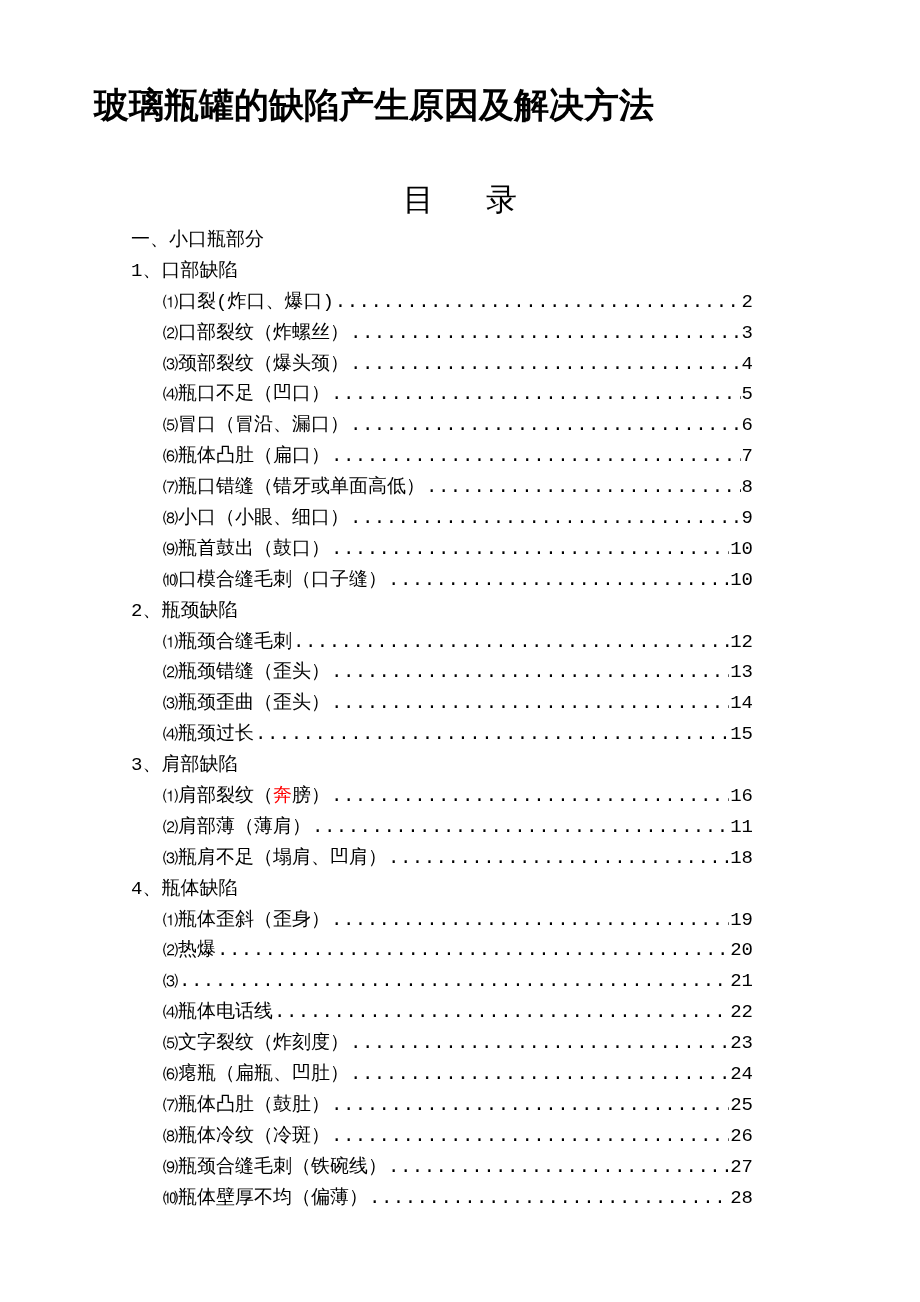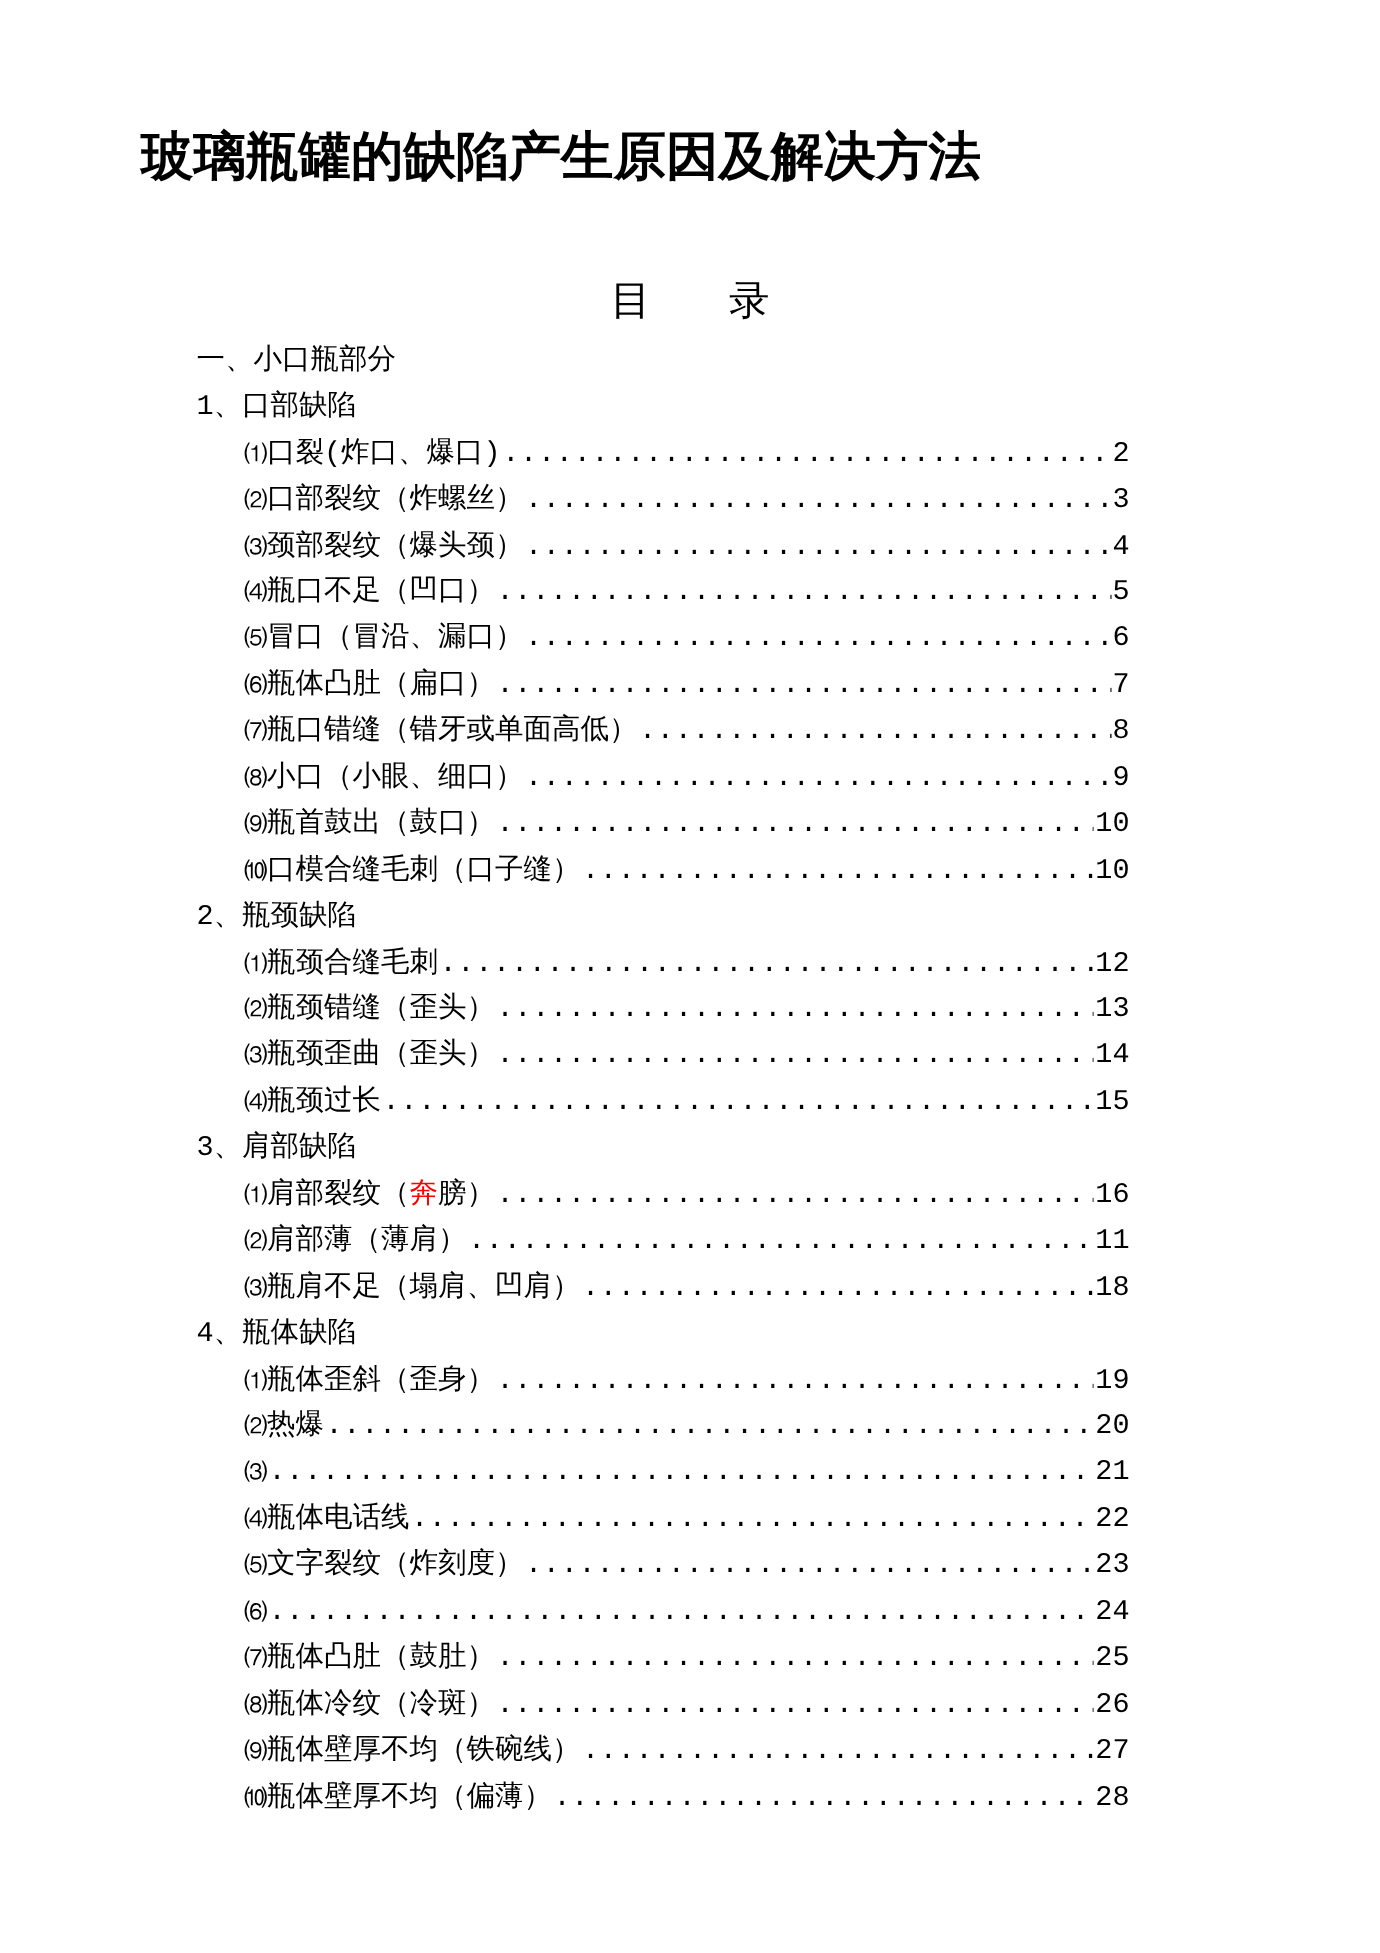--- a/index.html
+++ b/index.html
@@ -2,21 +2,21 @@
 <html><head>
 <meta charset="utf-8">
 <style>
   html, body { margin: 0; padding: 0; background: #ffffff; }
   body { width: 920px; height: 1302px; position: relative; overflow: hidden;
          font-family: "Liberation Serif", "DejaVu Serif", serif; color: #000; }
   .title { position: absolute; top: 80px; left: 0; width: 748px; text-align: center;
            font-family: "DejaVu Sans", "Liberation Sans", sans-serif; font-weight: bold;
            font-size: 35px; letter-spacing: 0px; line-height: 50px; }
   .toc-heading { position: absolute; top: 180px; left: 0; width: 920px; text-align: center;
-                 font-size: 27px; line-height: 40px; }
+                 font-size: 31px; line-height: 40px; }
   .toc-heading span { display: inline-block; }
   .toc-heading .gap { width: 52px; }
   .toc { position: absolute; top: 225px; left: 131px; width: 630px; font-family: Liberation Mono, monospace; }
   .row { height: 30.9px; line-height: 30.9px; font-size: 19px; white-space: nowrap; position: relative; }
   .row.section { padding-left: 0; }
   .row.item { padding-left: 32px; display: flex; align-items: baseline; }
   .num { display: inline-block; width: 34px; font-size: 15px; }
   .label { flex: 0 0 auto; }
   .leader { flex: 1 1 auto; overflow: hidden; margin: 0 1px; }
   .leader::after { content: "........................................................................................................................................................................................................"; letter-spacing: 0.5px; }
@@ -168,38 +168,39 @@
       <span class="page">22</span>
     </div>
   <div class="row item">
       <span class="num">⑸</span>
       <span class="label">文字裂纹（炸刻度）</span>
       <span class="leader"></span>
       <span class="page">23</span>
     </div>
   <div class="row item">
       <span class="num">⑹</span>
+      <span class="label">瘪瓶（扁瓶、凹肚）</span>
       <span class="leader"></span>
       <span class="page">24</span>
     </div>
   <div class="row item">
       <span class="num">⑺</span>
       <span class="label">瓶体凸肚（鼓肚）</span>
       <span class="leader"></span>
       <span class="page">25</span>
     </div>
   <div class="row item">
       <span class="num">⑻</span>
       <span class="label">瓶体冷纹（冷斑）</span>
       <span class="leader"></span>
       <span class="page">26</span>
     </div>
   <div class="row item">
       <span class="num">⑼</span>
-      <span class="label">瓶体壁厚不均（铁碗线）</span>
+      <span class="label">瓶颈合缝毛刺（铁碗线）</span>
       <span class="leader"></span>
       <span class="page">27</span>
     </div>
   <div class="row item">
       <span class="num">⑽</span>
       <span class="label">瓶体壁厚不均（偏薄）</span>
       <span class="leader"></span>
       <span class="page">28</span>
     </div>
 </div>

